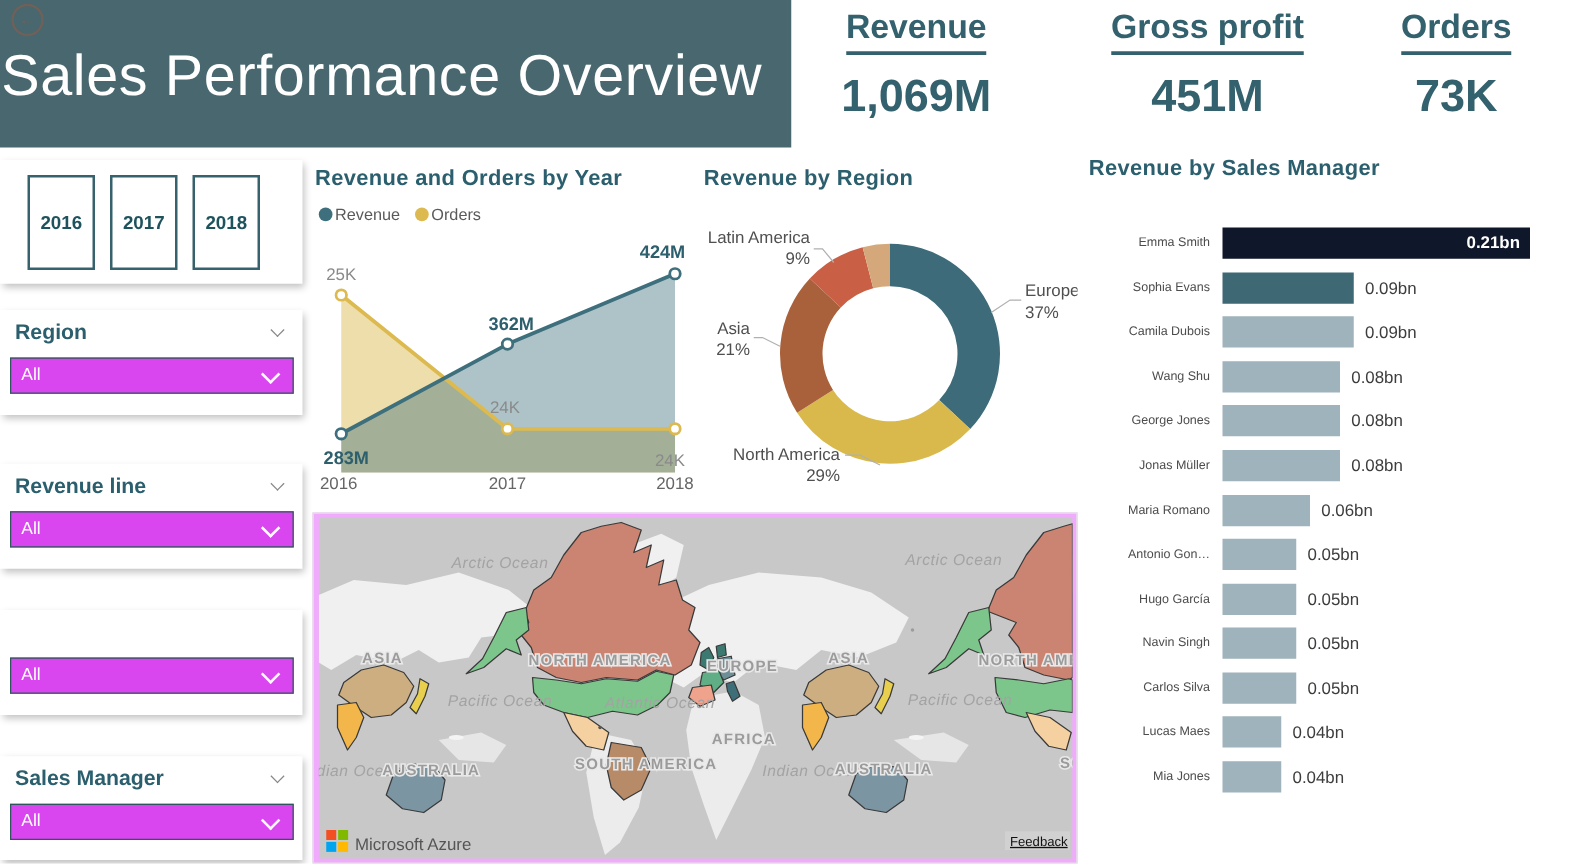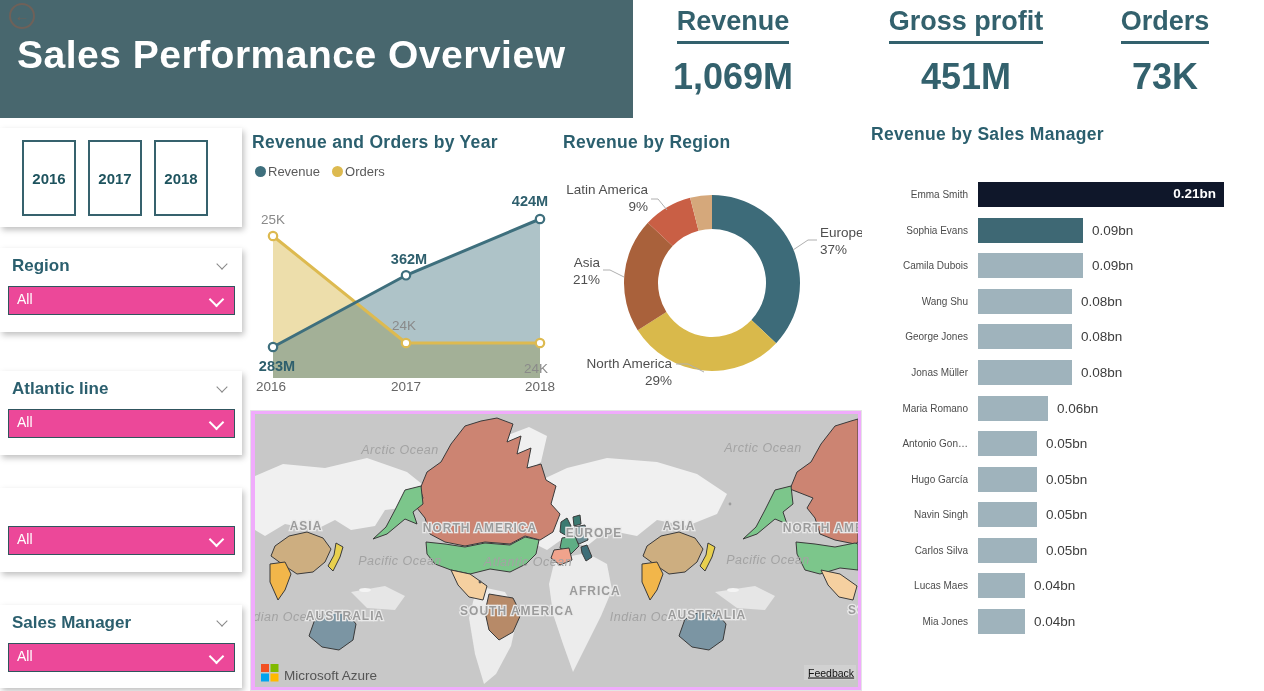--- a/index.html
+++ b/index.html
@@ -2,37 +2,37 @@
 <html><head>
 <meta charset="utf-8">
 <style>
   html,body{margin:0;padding:0;background:#fff;}
   #root{position:relative;width:1264px;height:691px;overflow:hidden;background:#fff;
         font-family:"Liberation Sans","DejaVu Sans",sans-serif;}
   
   .header-teal{position:absolute;left:0;top:0;width:633px;height:118px;background:#48676e;}
   .back-btn{position:absolute;left:9px;top:3px;width:22px;height:22px;border:2px solid #6e6159;
             border-radius:50%;color:#6e6159;font-size:15px;line-height:21px;text-align:center;cursor:pointer;}
-  .page-title{position:absolute;left:17px;top:33px;width:630px;color:#fff;font-size:39px;font-weight:700;
+  .page-title{position:absolute;left:1px;top:33px;width:630px;color:#fff;font-size:46px;font-weight:400;
               letter-spacing:.5px;white-space:nowrap;}
   .kpi{position:absolute;top:6px;text-align:center;color:#33616d;}
   .kpi .kpi-label{display:inline-block;font-size:27px;font-weight:600;padding-bottom:4px;
                   border-bottom:3px solid #33616d;cursor:pointer;}
   .kpi .kpi-value{margin-top:12px;font-size:36px;font-weight:600;}
   
   .card{position:absolute;left:0;width:242px;background:#fff;
         box-shadow:2px 3px 6px rgba(0,0,0,.25);}
   .year-card{top:128px;height:99px;}
   .year-btn{position:absolute;top:12px;width:54px;height:76px;background:#fff;border:2px solid #36626d;
             color:#1e535e;font-size:15px;font-weight:bold;cursor:pointer;font-family:inherit;}
   .slicer-head{position:absolute;left:12px;right:10px;top:8px;height:22px;}
   .slicer-title{font-size:17px;font-weight:bold;color:#2b5f6e;}
   .head-chev{position:absolute;right:6px;top:4px;width:7px;height:7px;border-right:1.5px solid #888;
              border-bottom:1.5px solid #888;transform:rotate(45deg);cursor:pointer;}
-  .dropdown{position:absolute;left:8px;top:38px;width:225px;height:27px;background:#ec4899;
+  .dropdown{position:absolute;left:8px;top:38px;width:225px;height:27px;background:#d946ef;
             border:1px solid #30555e;cursor:pointer;}
   .dd-value{position:absolute;left:8px;top:4px;color:#fff;font-size:14px;}
   .dd-chev{position:absolute;right:12px;top:7px;width:9px;height:9px;border-right:2px solid #fff;
            border-bottom:2px solid #fff;transform:rotate(45deg);}
   
   .chart-title{position:absolute;color:#2b5f6e;font-size:17.5px;font-weight:bold;letter-spacing:.3px;}
   .legend{position:absolute;left:255px;top:164px;display:flex;gap:12px;align-items:center;
           font-size:13px;color:#5a5a5a;}
   .legend .dot{display:inline-block;width:11px;height:11px;border-radius:50%;margin-right:2px;vertical-align:-1px;}
   
@@ -75,21 +75,21 @@
           <div class="slicer-title">Region</div>
           <div class="head-chev"></div>
         </div>
         <div class="dropdown">
           <div class="dd-value">All</div>
           <div class="dd-chev"></div>
         </div>
       </div>
       <div class="card slicer" style="top: 371px; height: 84px;">
         <div class="slicer-head">
-          <div class="slicer-title">Atlantic line</div>
+          <div class="slicer-title">Revenue line</div>
           <div class="head-chev"></div>
         </div>
         <div class="dropdown">
           <div class="dd-value">All</div>
           <div class="dd-chev"></div>
         </div>
       </div>
       <div class="card slicer" style="top: 488px; height: 84px;">
         <div class="dropdown">
           <div class="dd-value">All</div>

